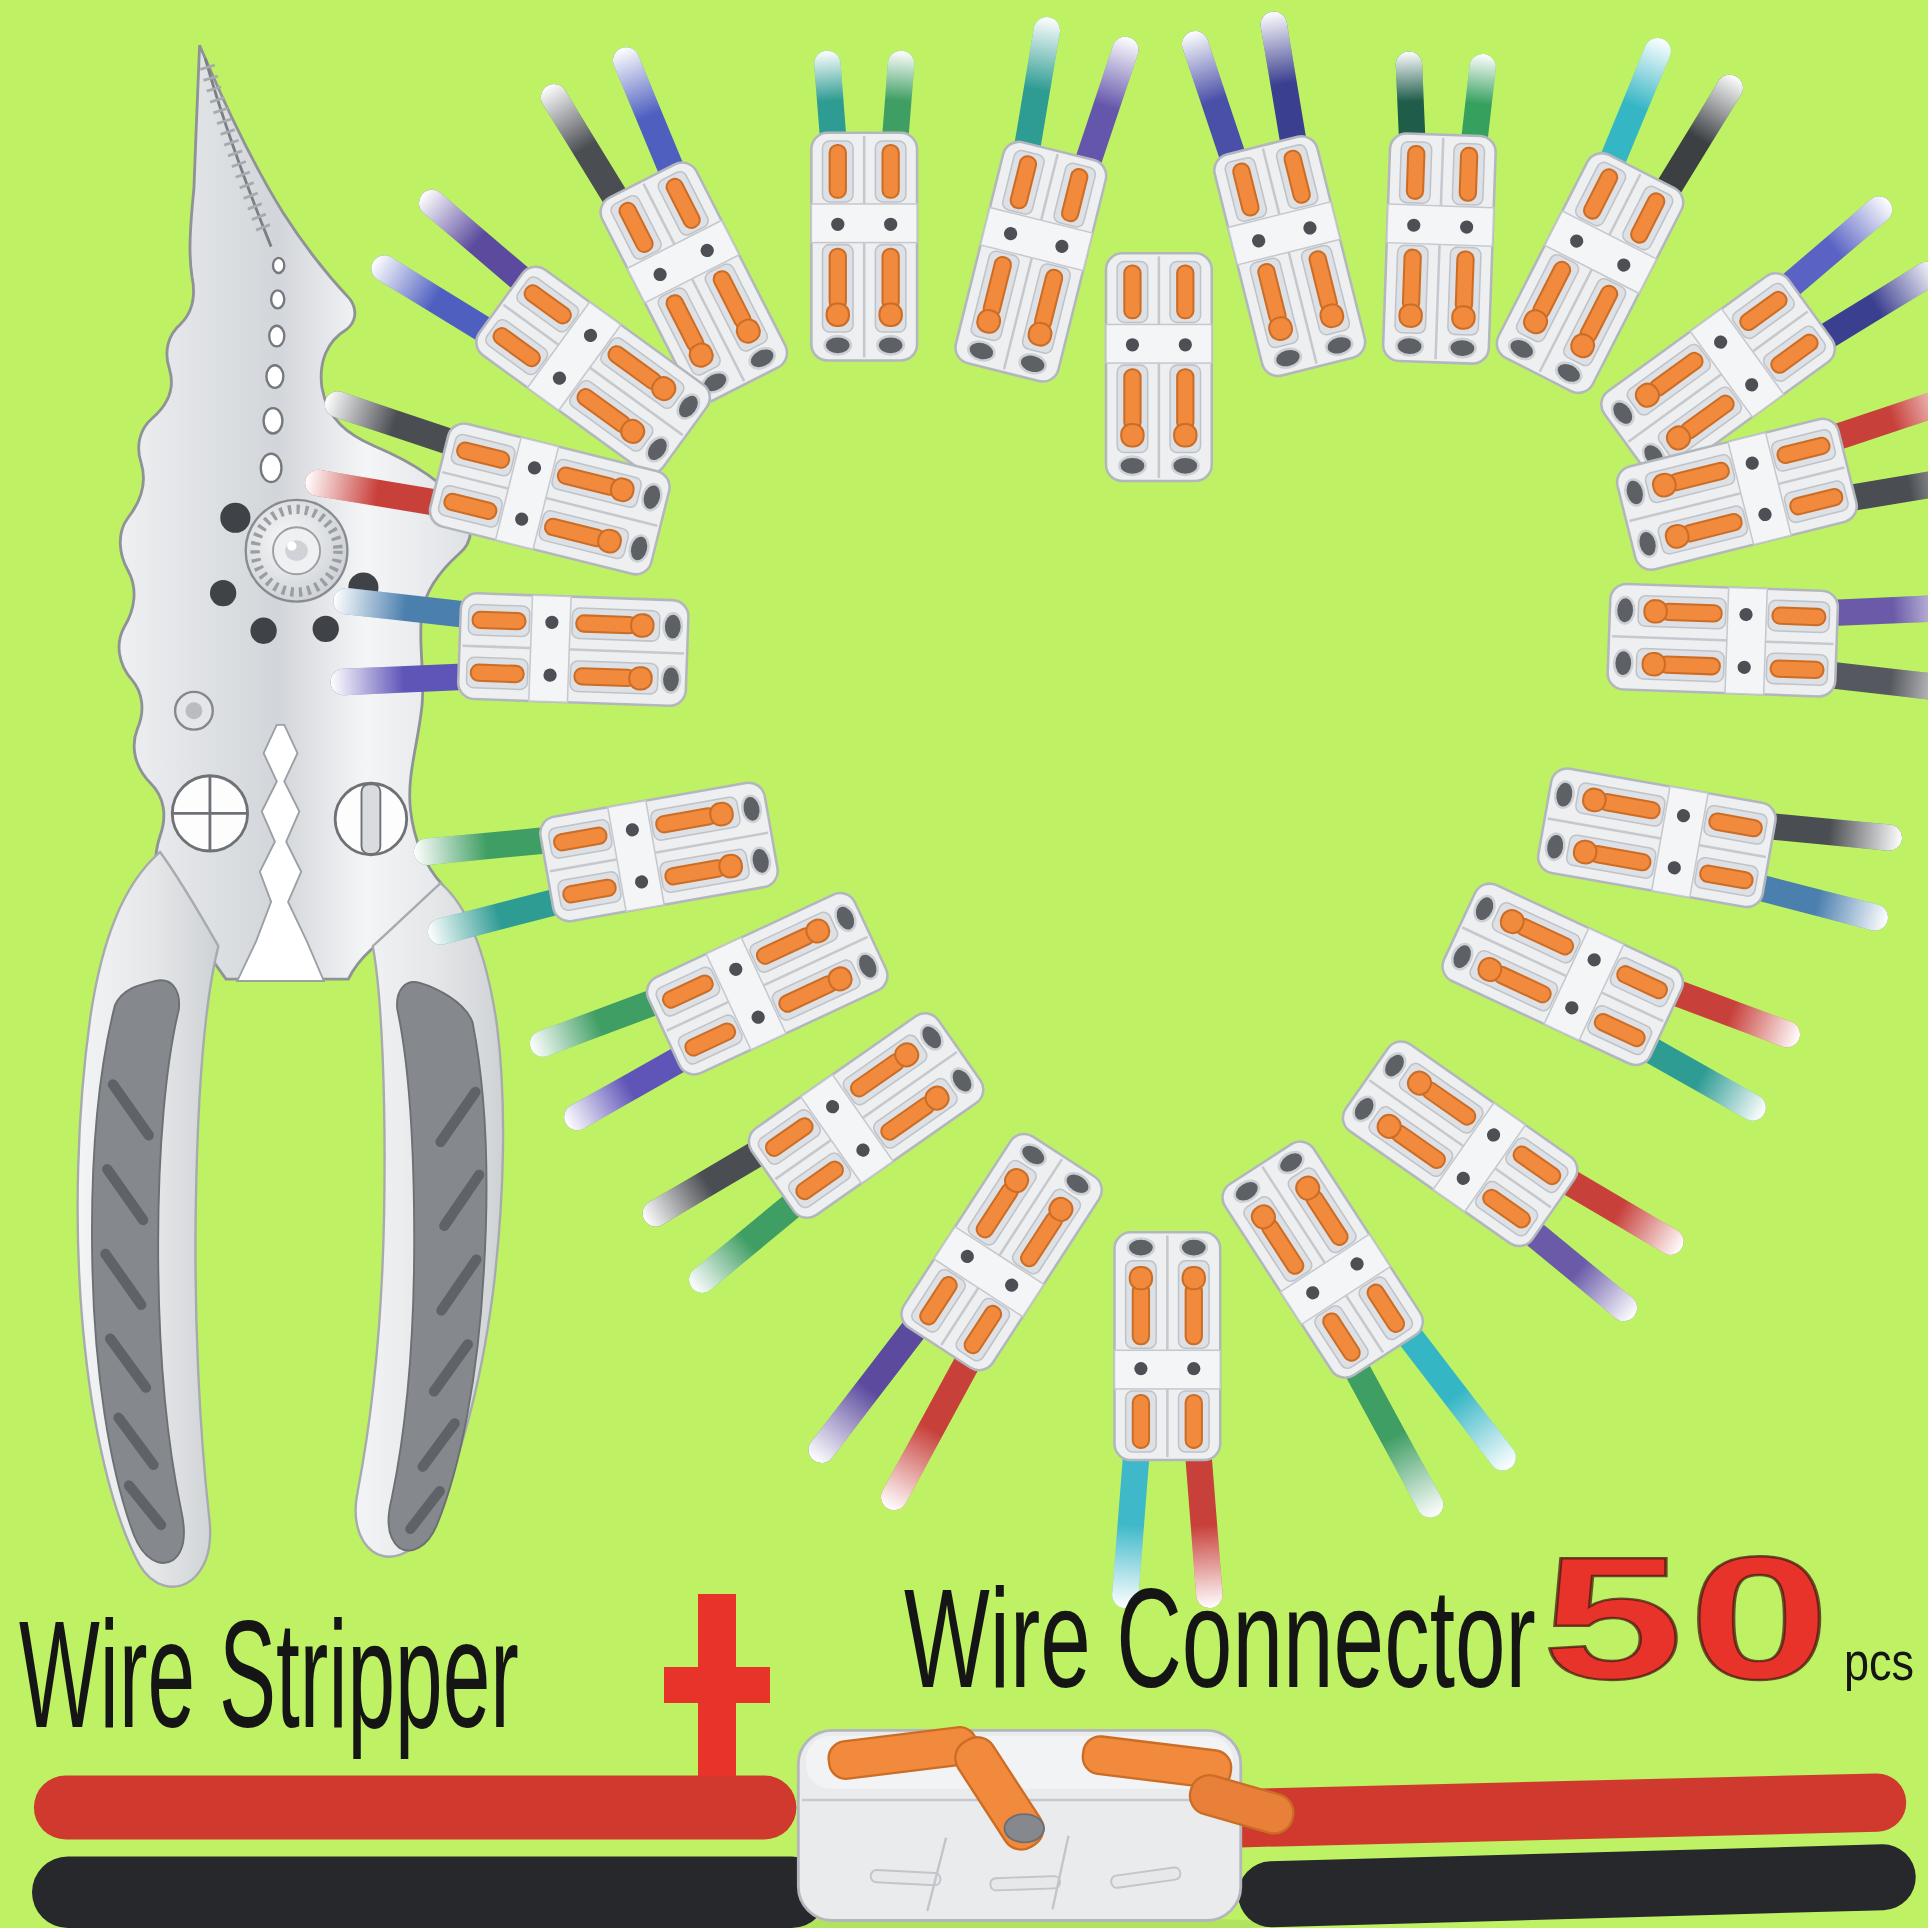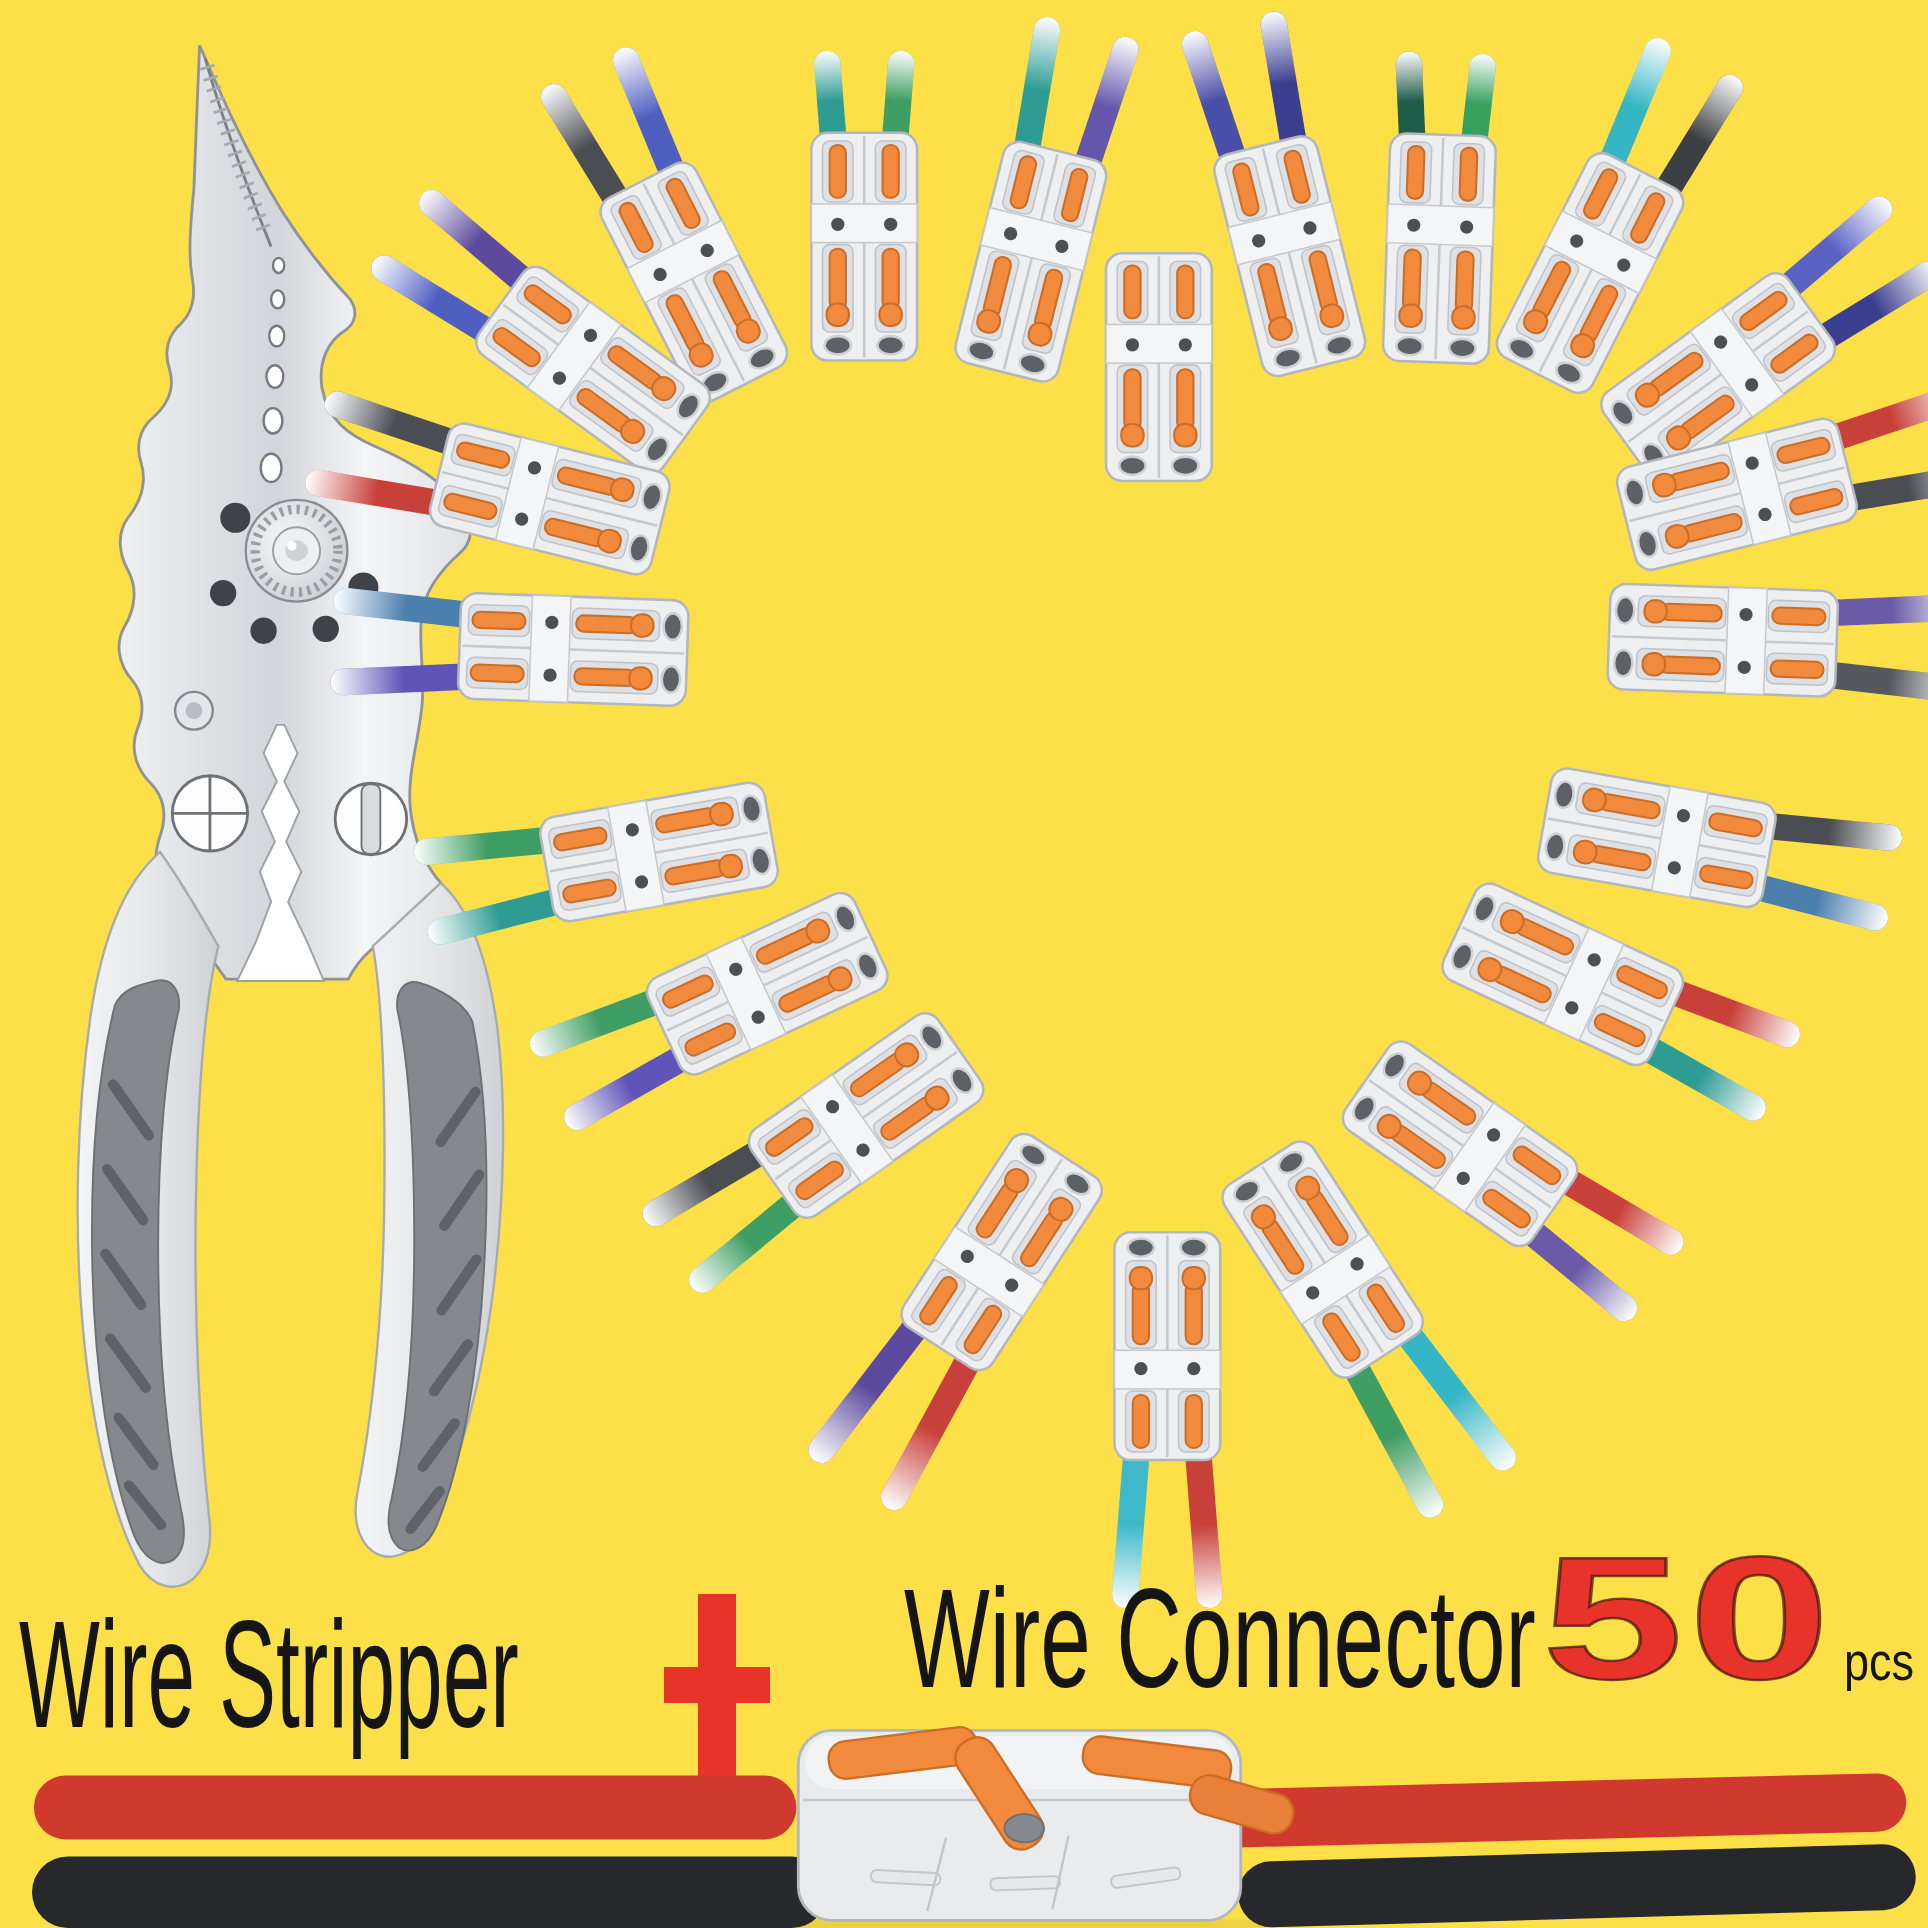--- a/index.html
+++ b/index.html
@@ -1,16 +1,16 @@
 <!DOCTYPE html>
 <html style="font-size:15px"><head>
 <meta charset="utf-8">
 <style>
   html,body{margin:0;padding:0;background:#ffffff;}
-  #stage{position:relative;width:1928px;height:1928px;background:#fde047;overflow:hidden;
+  #stage{position:relative;width:1928px;height:1928px;background:#bef264;overflow:hidden;
          font-family:"Liberation Sans", sans-serif;}
   svg{position:absolute;left:0;top:0;}
   .banner-text{position:absolute;color:#151515;line-height:1;white-space:nowrap;
                transform-origin:left top;font-weight:500;}
   #label-stripper{left:19px;top:1597px;font-size:153px;transform:scaleX(0.56);}
   #label-connector{left:904px;top:1568px;font-size:141px;transform:scaleX(0.645);}
   #count-50{position:absolute;left:1542px;top:1530px;font-size:175px;font-weight:bold;
             color:#e8332a;line-height:1;letter-spacing:3.8px;transform:scaleX(1.45);
             transform-origin:left top;-webkit-text-stroke:2.4px rgba(70,25,18,0.75);white-space:nowrap;}
   #count-unit{position:absolute;left:1844px;top:1635px;font-size:53px;color:#151515;

